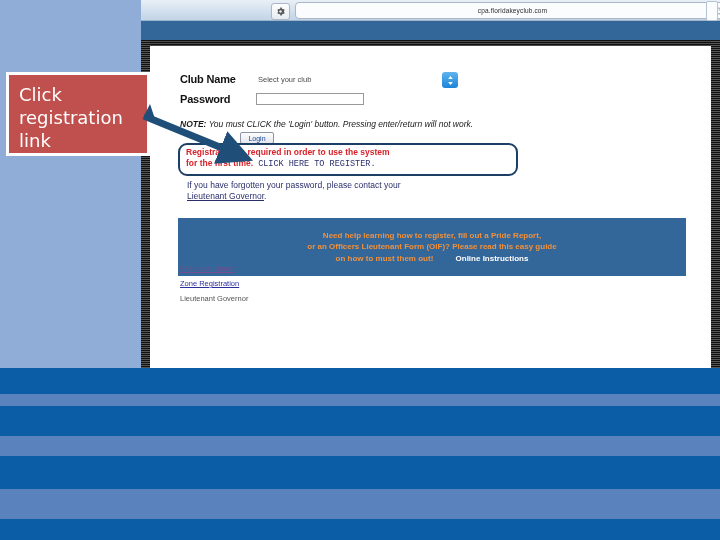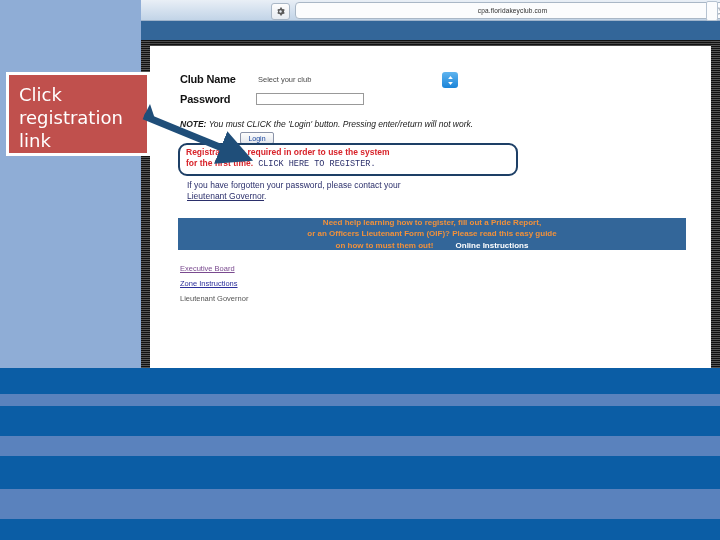--- a/index.html
+++ b/index.html
@@ -215,21 +215,21 @@
   }
   #lt-gov-link {
     color: #2b2f6b;
     text-decoration: underline;
   }
 
   
   #help-banner {
     position: absolute;
     left: 28px; top: 172px;
-    width: 508px; height: 32px;
+    width: 508px; height: 58px;
     background: #336699;
     display: flex;
     flex-direction: column;
     align-items: center;
     justify-content: center;
   }
   .help-line {
     font-size: 8px;
     font-weight: bold;
     color: #f0913c;
@@ -355,21 +355,21 @@
       </div>
 
       <div id="help-banner">
         <div class="help-line">Need help learning how to register, fill out a Pride Report,</div>
         <div class="help-line">or an Officers Lieutenant Form (OIF)? Please read this easy guide</div>
         <div class="help-line"><span>on how to must them out! </span><span id="online-instructions">Online Instructions</span></div>
       </div>
 
       <div id="bottom-links">
         <span class="blink" id="link-exec">Executive Board</span>
-        <span class="blink" id="link-zone">Zone Instructions</span>
+        <span class="blink" id="link-zone">Zone Registration</span>
         <span class="blink" id="link-ltgov">Lieutenant Governor</span>
       </div>
 
     </div>
   </div>
 
   <div id="annotation-callout">
     <div id="annotation-text">Click registration link</div>
   </div>
 

